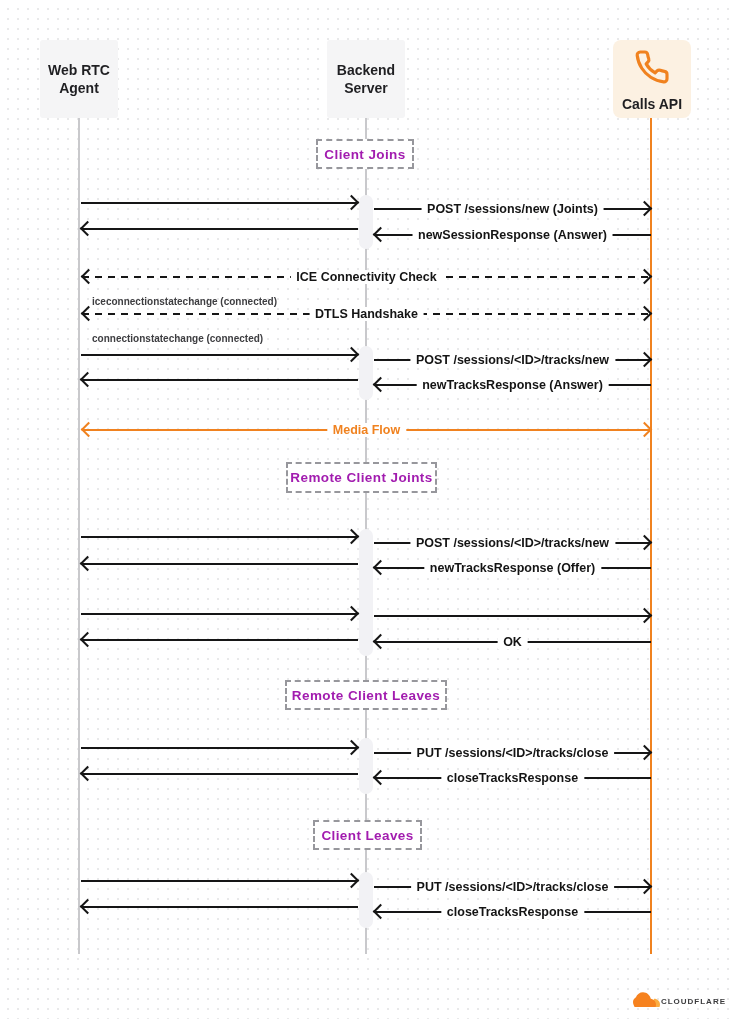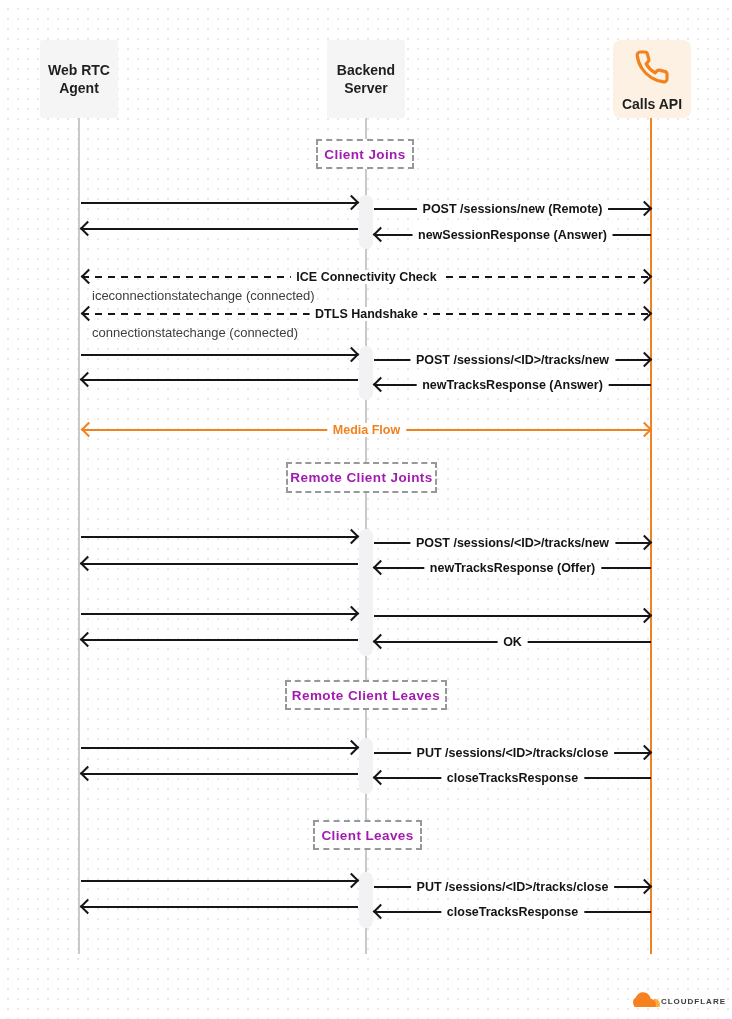--- a/index.html
+++ b/index.html
@@ -59,22 +59,22 @@
   .head.r { right:1px;  border-top:2.6px solid #161616; border-right:2.6px solid #161616; transform:rotate(45deg); }
   .head.l { left:1px;   border-top:2.6px solid #161616; border-left:2.6px solid #161616;  transform:rotate(-45deg); }
   .msg.orange .head { border-color:#f0821f; }
   .msg .mlabel {
     position:absolute; left:50%; top:50%; transform:translate(-50%,-50%);
     background:#ffffff; padding:0 6px;
     font-size:12.5px; font-weight:bold; color:#141414; white-space:nowrap;
   }
   .msg.orange .mlabel { color:#f0821f; }
   .msg .sub {
-    position:absolute; left:10px; top:20px;
-    font-size:13px; font-weight:normal; color:#3e3e41; white-space:nowrap;
+    position:absolute; left:10px; top:28px;
+    font-size:10px; font-weight:bold; color:#3e3e41; white-space:nowrap;
   }
   
   .footer-title {
     position:absolute; left:9px; top:985px;
     font-size:17px; font-weight:bold; letter-spacing:0.2px; color:#1b1b1d; z-index:6;
   }
   .brand {
     position:absolute; right:6px; top:990px;
     display:flex; align-items:center; gap:0; z-index:6;
   }
@@ -124,21 +124,21 @@
       <div class="phase" style="left: 313px; top: 820px; width: 109px; height: 30px;">
         <div class="">Client Leaves</div>
       </div>
       <div class="msg" style="left: 81px; top: 194px; width: 277px;">
         <div class="line"></div>
         <div class="head r"></div>
       </div>
       <div class="msg" style="left: 374px; top: 200px; width: 277px;">
         <div class="line"></div>
         <div class="head r"></div>
-        <div class="mlabel">POST /sessions/new (Remote)</div>
+        <div class="mlabel">POST /sessions/new (Joints)</div>
       </div>
       <div class="msg" style="left: 374px; top: 226px; width: 277px;">
         <div class="line"></div>
         <div class="head l"></div>
         <div class="mlabel">newSessionResponse (Answer)</div>
       </div>
       <div class="msg" style="left: 81px; top: 220px; width: 277px;">
         <div class="line"></div>
         <div class="head l"></div>
       </div>

